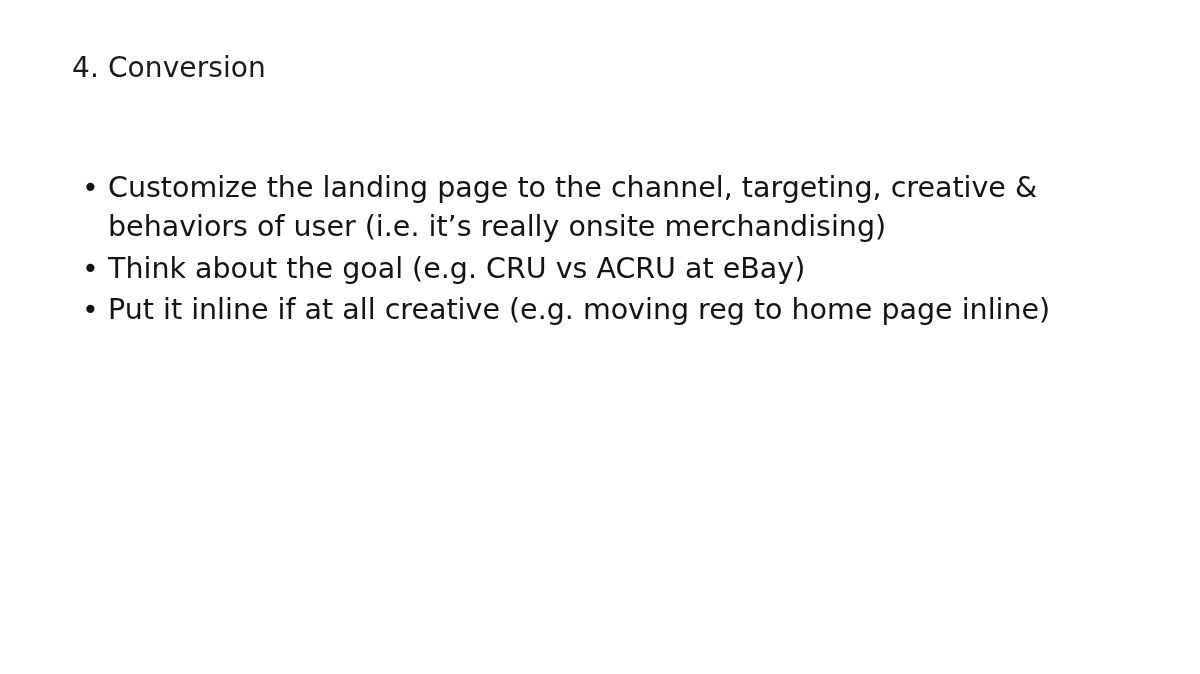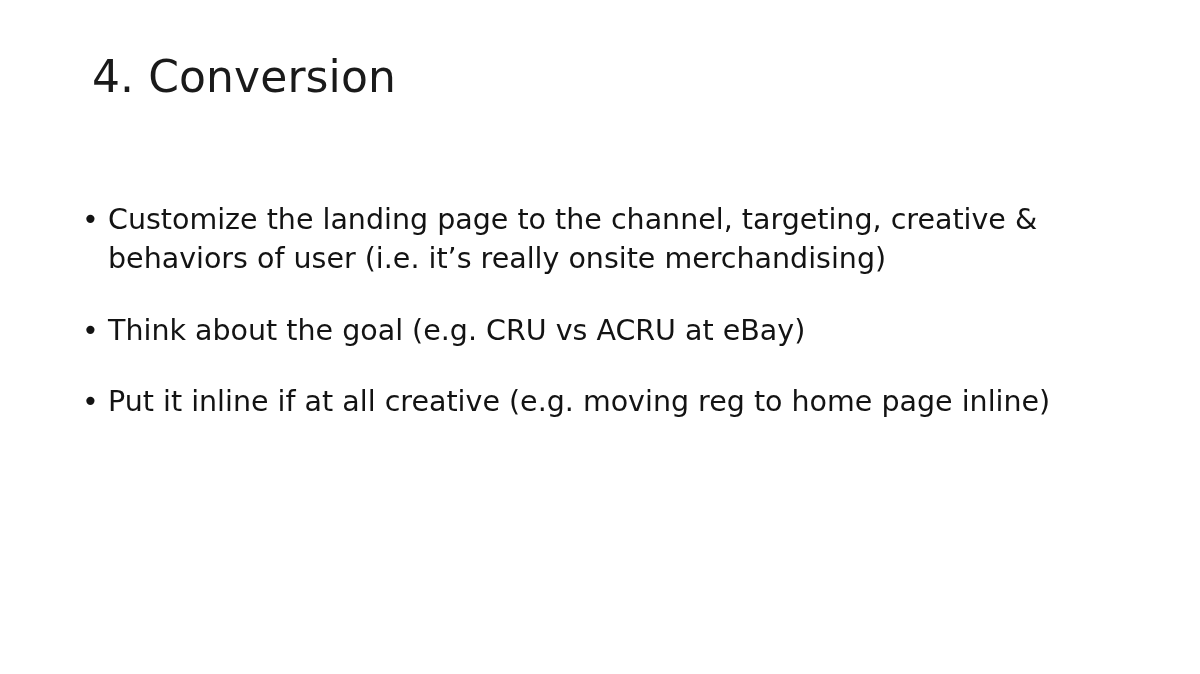--- a/index.html
+++ b/index.html
@@ -16,24 +16,24 @@
   }
   .slide {
     position: relative;
     width: 1200px;
     height: 674px;
     background: #ffffff;
     box-sizing: border-box;
   }
   .slide-title {
     position: absolute;
-    left: 92px;
+    left: 72px;
     top: 52px;
     width: 1040px;
-    font-size: 44px;
+    font-size: 28px;
     font-weight: 400;
     line-height: 1.15;
     letter-spacing: 0.1px;
     color: #1a1a1a;
   }
   .body-list {
     position: absolute;
     left: 78px;
     top: 168px;
     width: 1040px;
@@ -53,21 +53,20 @@
     position: absolute;
     left: 4px;
     top: 0;
     font-size: 28.5px;
     line-height: 1.38;
     color: #131313;
   }
   .bullet-text {
     display: block;
     white-space: pre-wrap;
-    margin-top: 32px;
   }
 </style>
 </head>
 <body>
 
 <div class="slide">
 
   <div class="slide-title">4. Conversion</div>
 
   <ul class="body-list">

